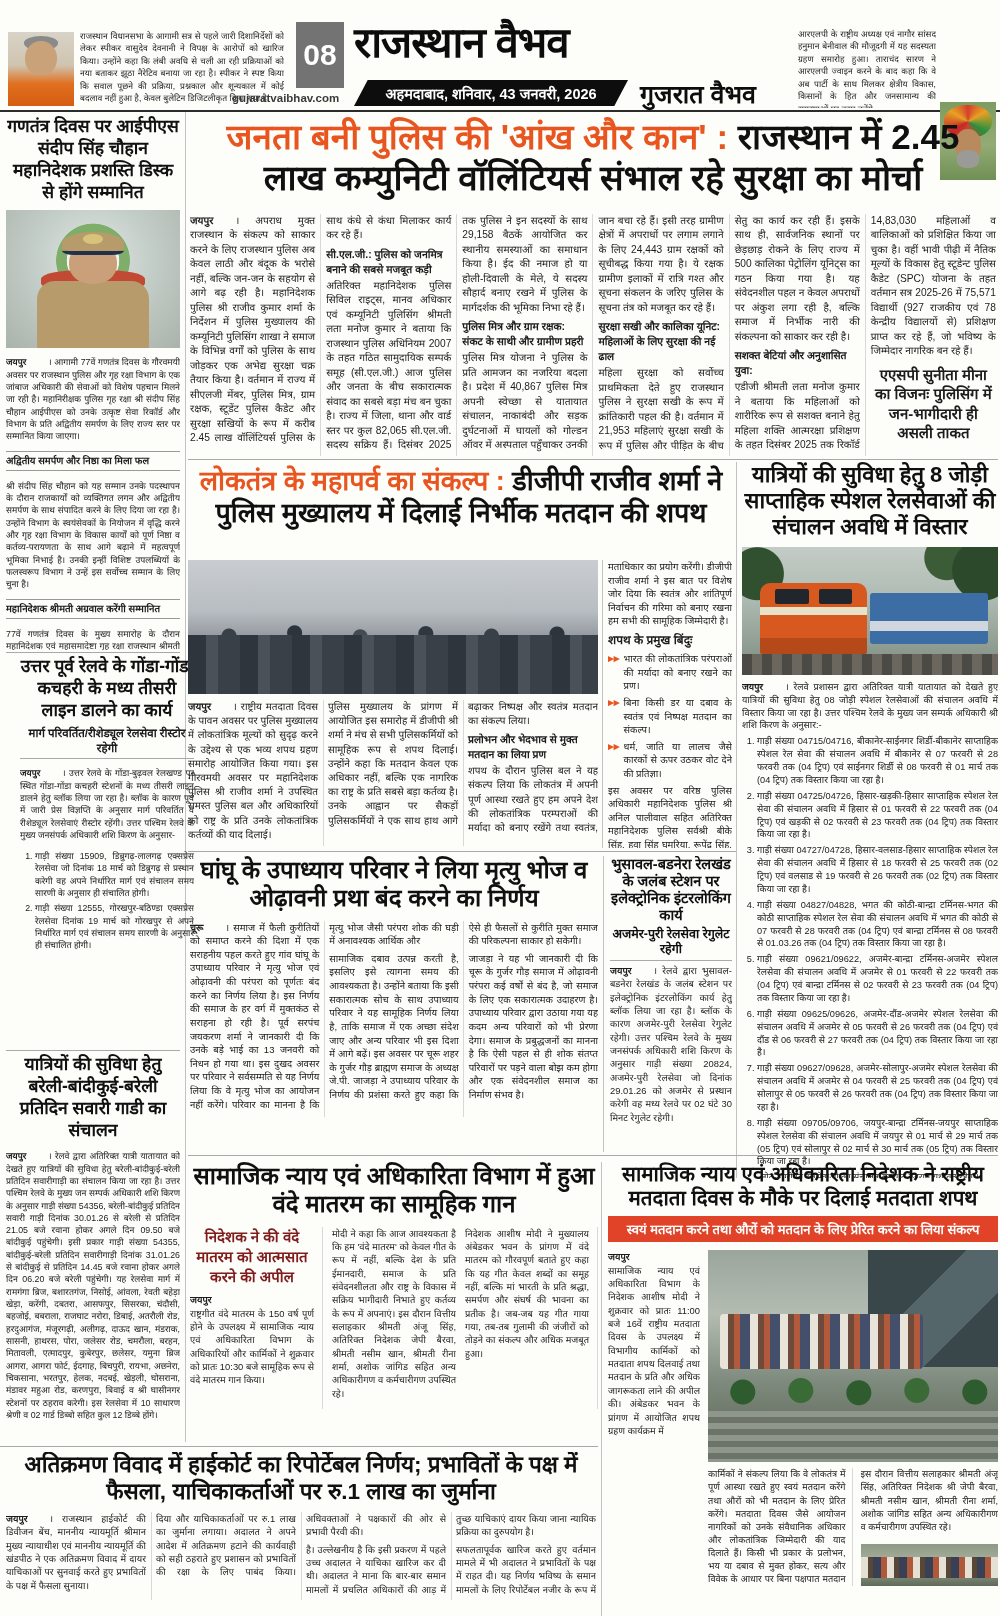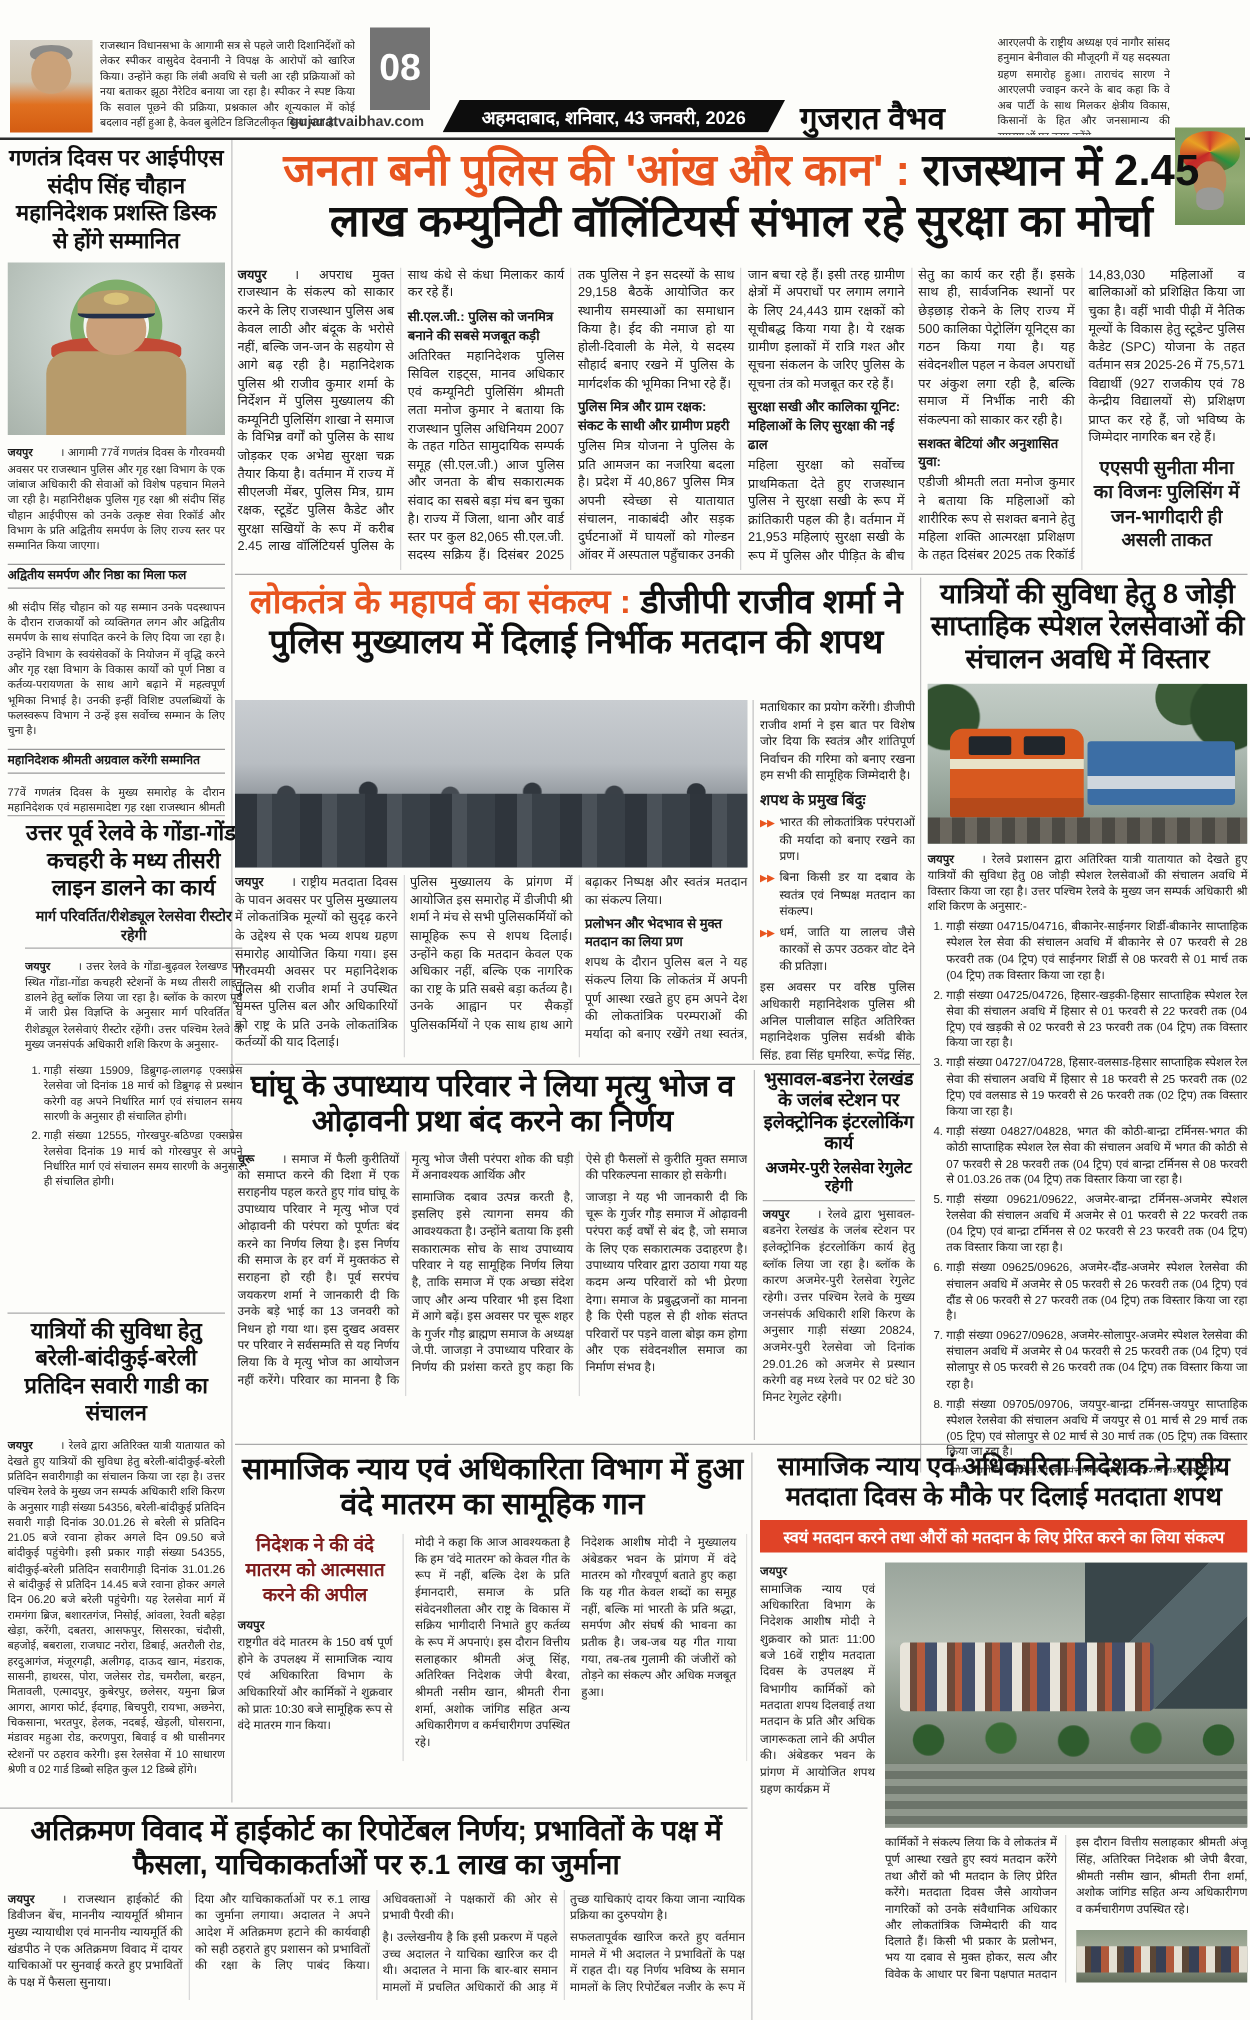--- a/index.html
+++ b/index.html
@@ -105,20 +105,21 @@
 <div id="page">
 
   <div class="abs" id="masthead" style="left:0;top:0;width:1000px;height:110px;border-bottom:2px solid #2c2c2c;">
     <div class="abs ph ph-face" style="left:8px;top:32px;width:66px;height:74px;">
       <div class="hair"></div>
       <div class="head"></div>
     </div>
     <div class="abs m-brief" style="left:80px;top:30px;width:204px;height:78px;overflow:hidden;">राजस्थान विधानसभा के आगामी सत्र से पहले जारी दिशानिर्देशों को लेकर स्पीकर वासुदेव देवनानी ने विपक्ष के आरोपों को खारिज किया। उन्होंने कहा कि लंबी अवधि से चली आ रही प्रक्रियाओं को नया बताकर झूठा नैरेटिव बनाया जा रहा है। स्पीकर ने स्पष्ट किया कि सवाल पूछने की प्रक्रिया, प्रश्नकाल और शून्यकाल में कोई बदलाव नहीं हुआ है, केवल बुलेटिन डिजिटलीकृत किया गया है</div>
     <div class="abs m-box" style="left:296px;top:22px;width:48px;height:66px;">08</div>
     <div class="abs m-web" style="left:232px;top:92px;">gujaratvaibhav.com</div>
+    <div class="abs m-title" style="left:354px;top:12px;">राजस्थान वैभव</div>
     <div class="abs m-strip" style="left:354px;top:80px;width:274px;height:26px;">अहमदाबाद, शनिवार, 43 जनवरी, 2026</div>
     <div class="abs m-ed" style="left:640px;top:76px;">गुजरात वैभव</div>
     <div class="abs m-brief" style="left:798px;top:28px;width:138px;height:80px;overflow:hidden;">आरएलपी के राष्ट्रीय अध्यक्ष एवं नागौर सांसद हनुमान बेनीवाल की मौजूदगी में यह सदस्यता ग्रहण समारोह हुआ। ताराचंद सारण ने आरएलपी ज्वाइन करने के बाद कहा कि वे अब पार्टी के साथ मिलकर क्षेत्रीय विकास, किसानों के हित और जनसामान्य की समस्याओं पर काम करेंगे</div>
     <div class="abs ph ph-turban" style="left:940px;top:28px;width:56px;height:78px;">
       <div class="wrap"></div>
       <div class="head2"></div>
       <div class="beard"></div>
     </div>
   </div>
 

